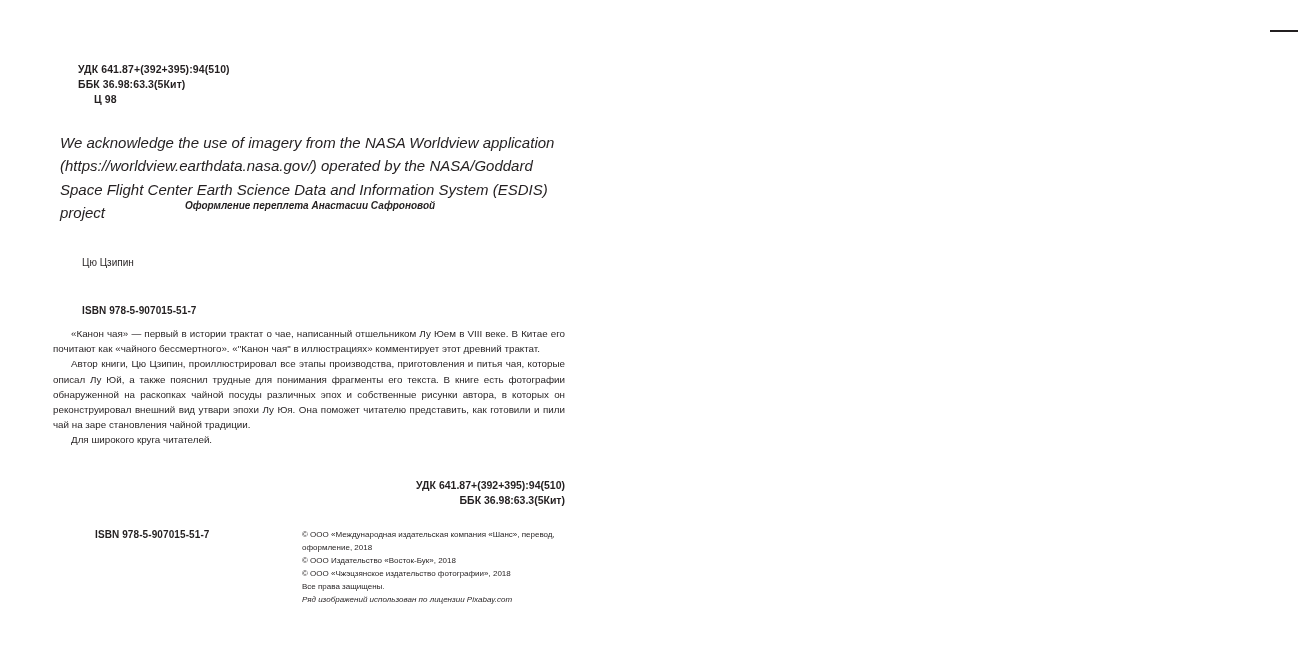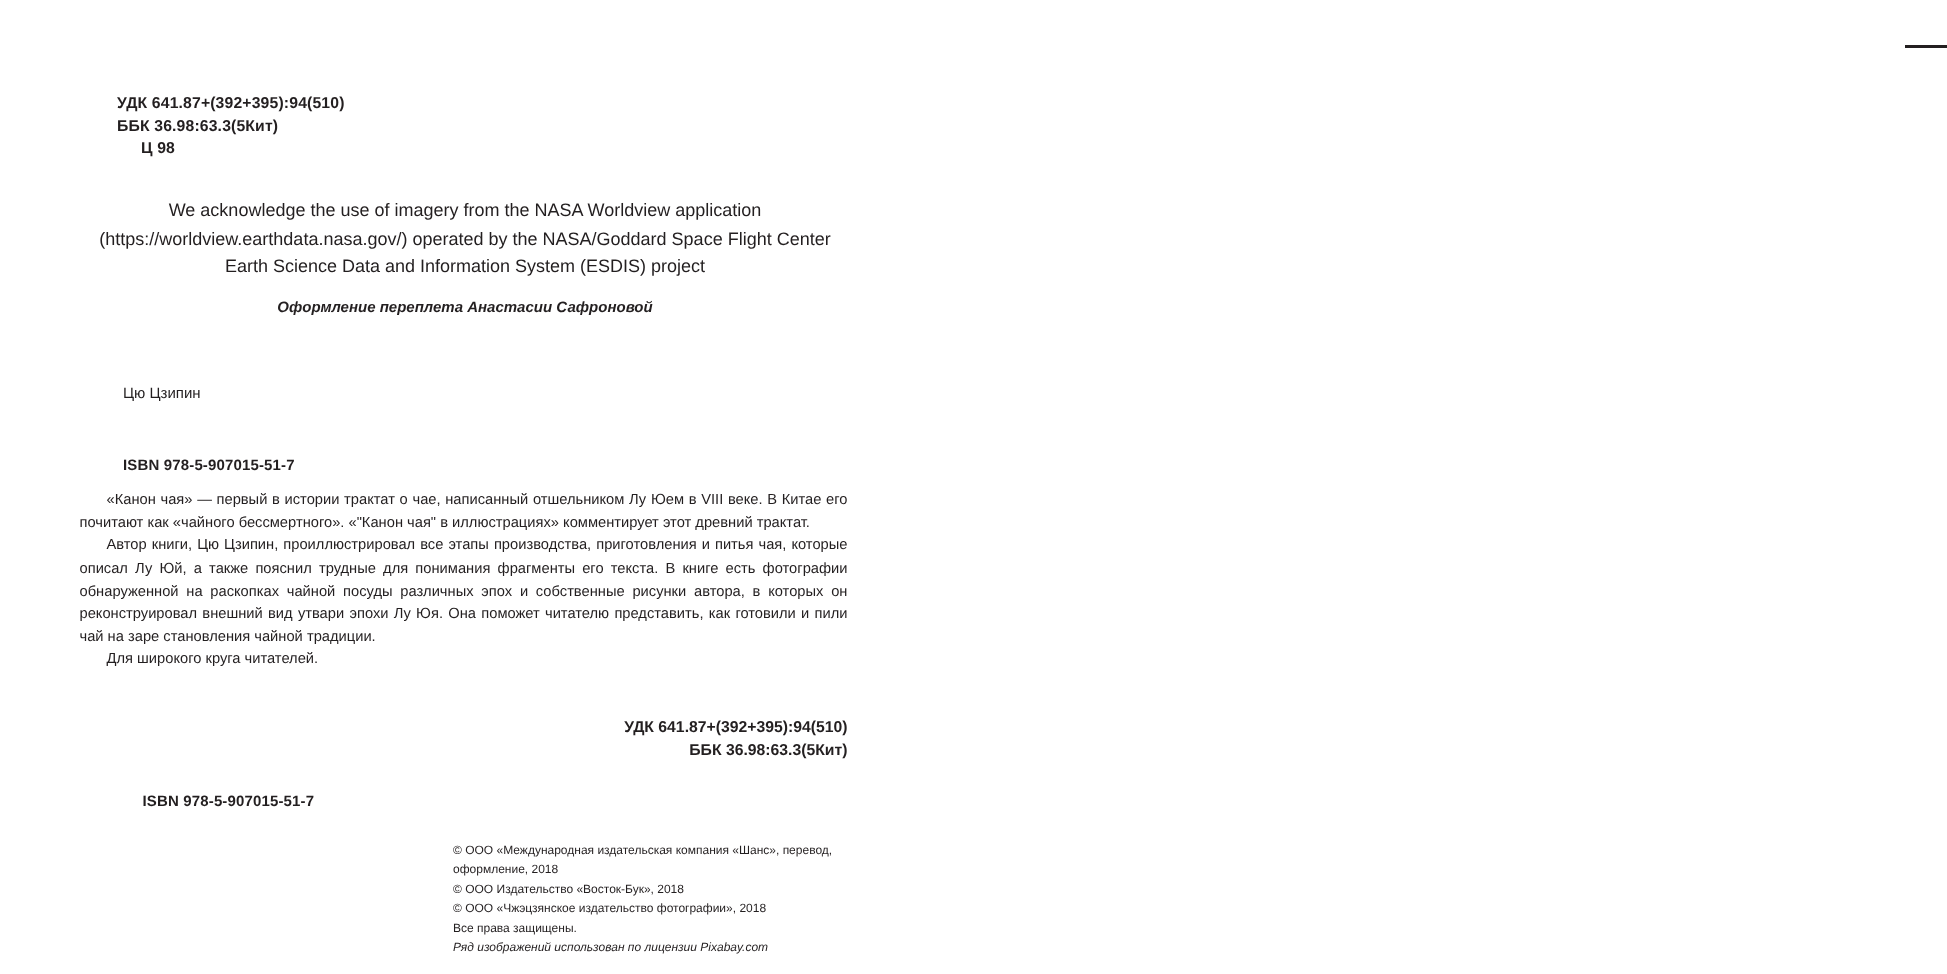--- a/index.html
+++ b/index.html
@@ -11,42 +11,42 @@
     overflow: hidden;
   }
   .spread { position: relative; width: 1298px; height: 485px; display: flex; }
 
   
   .page-left { position: relative; width: 620px; height: 649px; background:#fff; }
 
   .udk-block { position: absolute; left: 78px; top: 62px; font-size: 10.5px; font-weight: 700; line-height: 1.42; letter-spacing: .1px; }
   .udk-block .c98 { display:block; padding-left: 16px; }
 
-  .nasa-ack { position: absolute; left: 60px; top: 131px; width: 500px; text-align: center;
-    font-size: 12px; line-height: 1.55; color:#231f20; }
+  .nasa-ack { position: absolute; left: 60px; top: 131px; width: 500px; 
+    font-style: italic; font-size: 15px; line-height: 1.55; color:#231f20; }
 
   .cover-credit { position: absolute; left: 60px; top: 200px; width: 500px; text-align: center;
     font-style: italic; font-weight: 700; font-size: 10px; }
 
   .author-name { position: absolute; left: 82px; top: 257px; font-size:10px; font-weight:400; }
 
   .cip { position: absolute; left: 53px; top: 270px; width: 512px; font-size: 9.8px; line-height: 1.52; }
   .cip .code { display:inline-block; width: 29px; font-weight:700; }
 
   .isbn-1 { position:absolute; left: 82px; top: 305px; font-size: 10px; font-weight:700; letter-spacing:.1px;}
 
   .annotation { position:absolute; left: 53px; top: 326px; width: 512px; font-size: 9.8px; line-height: 1.55; text-align: justify; }
   .annotation p { text-indent: 18px; margin:0; }
 
   .udk-block-2 { position:absolute; left: 0; top: 478px; width: 565px; text-align:right;
     font-size: 10.5px; font-weight:700; line-height: 1.45; }
 
   .isbn-2 { position:absolute; left: 95px; top: 529px; font-size: 10px; font-weight:700; letter-spacing:.1px; }
 
-  .copyright-list { position:absolute; left: 302px; top: 529px; width: 265px; font-size: 8px; line-height: 1.62; color:#231f20;margin-top:32px; }
+  .copyright-list { position:absolute; left: 302px; top: 529px; width: 265px; font-size: 8px; line-height: 1.62; color:#231f20; }
   .copyright-list .pixa { font-style: italic; }
 
   
   .page-right { position: relative; width: 678px; height: 649px; background:#fff; }
 
   .run-head { position:absolute; left: 650px; top: 24px; width: 610px; height:14px; display:flex; align-items:center; }
   .run-rule { flex: 1 1 auto; height: 1.6px; background:#231f20; margin-right: 10px; }
 </style>
 </head>
 <body>

